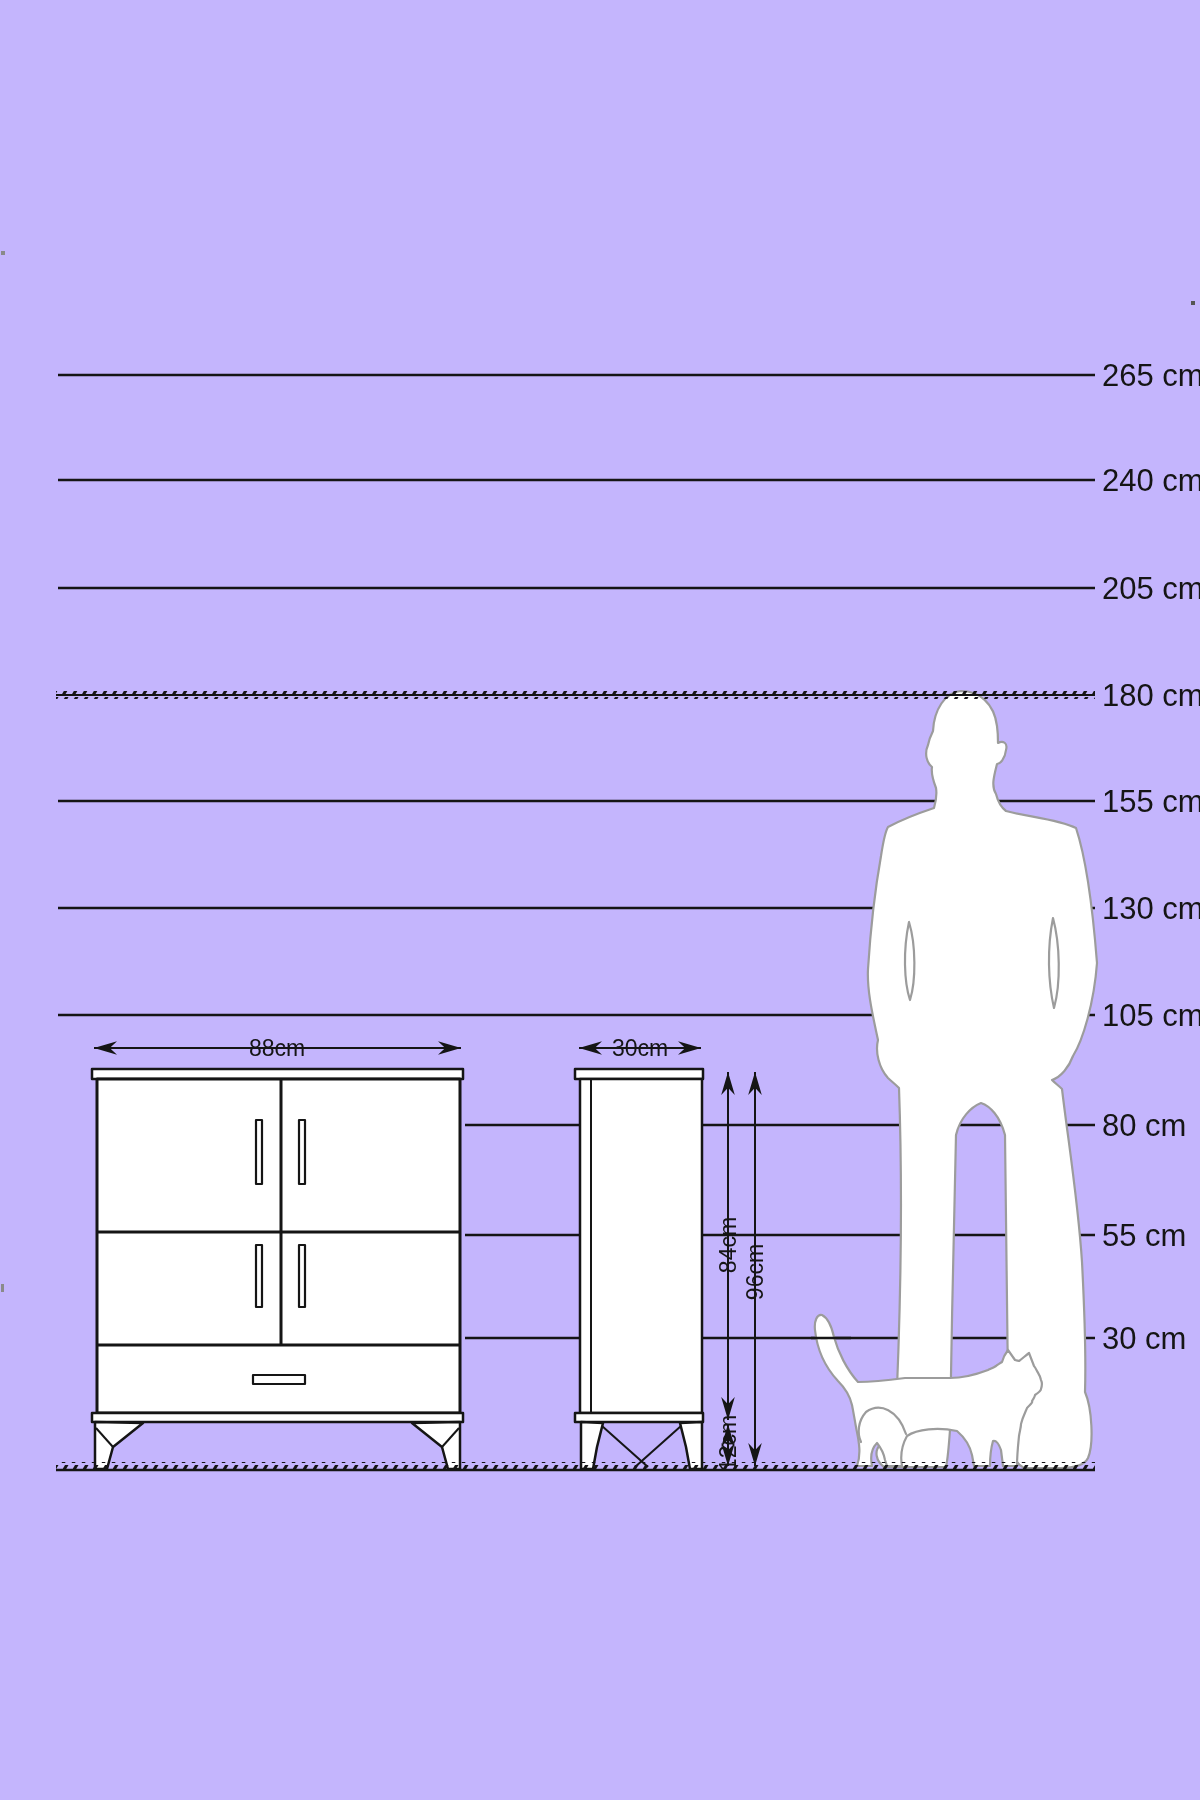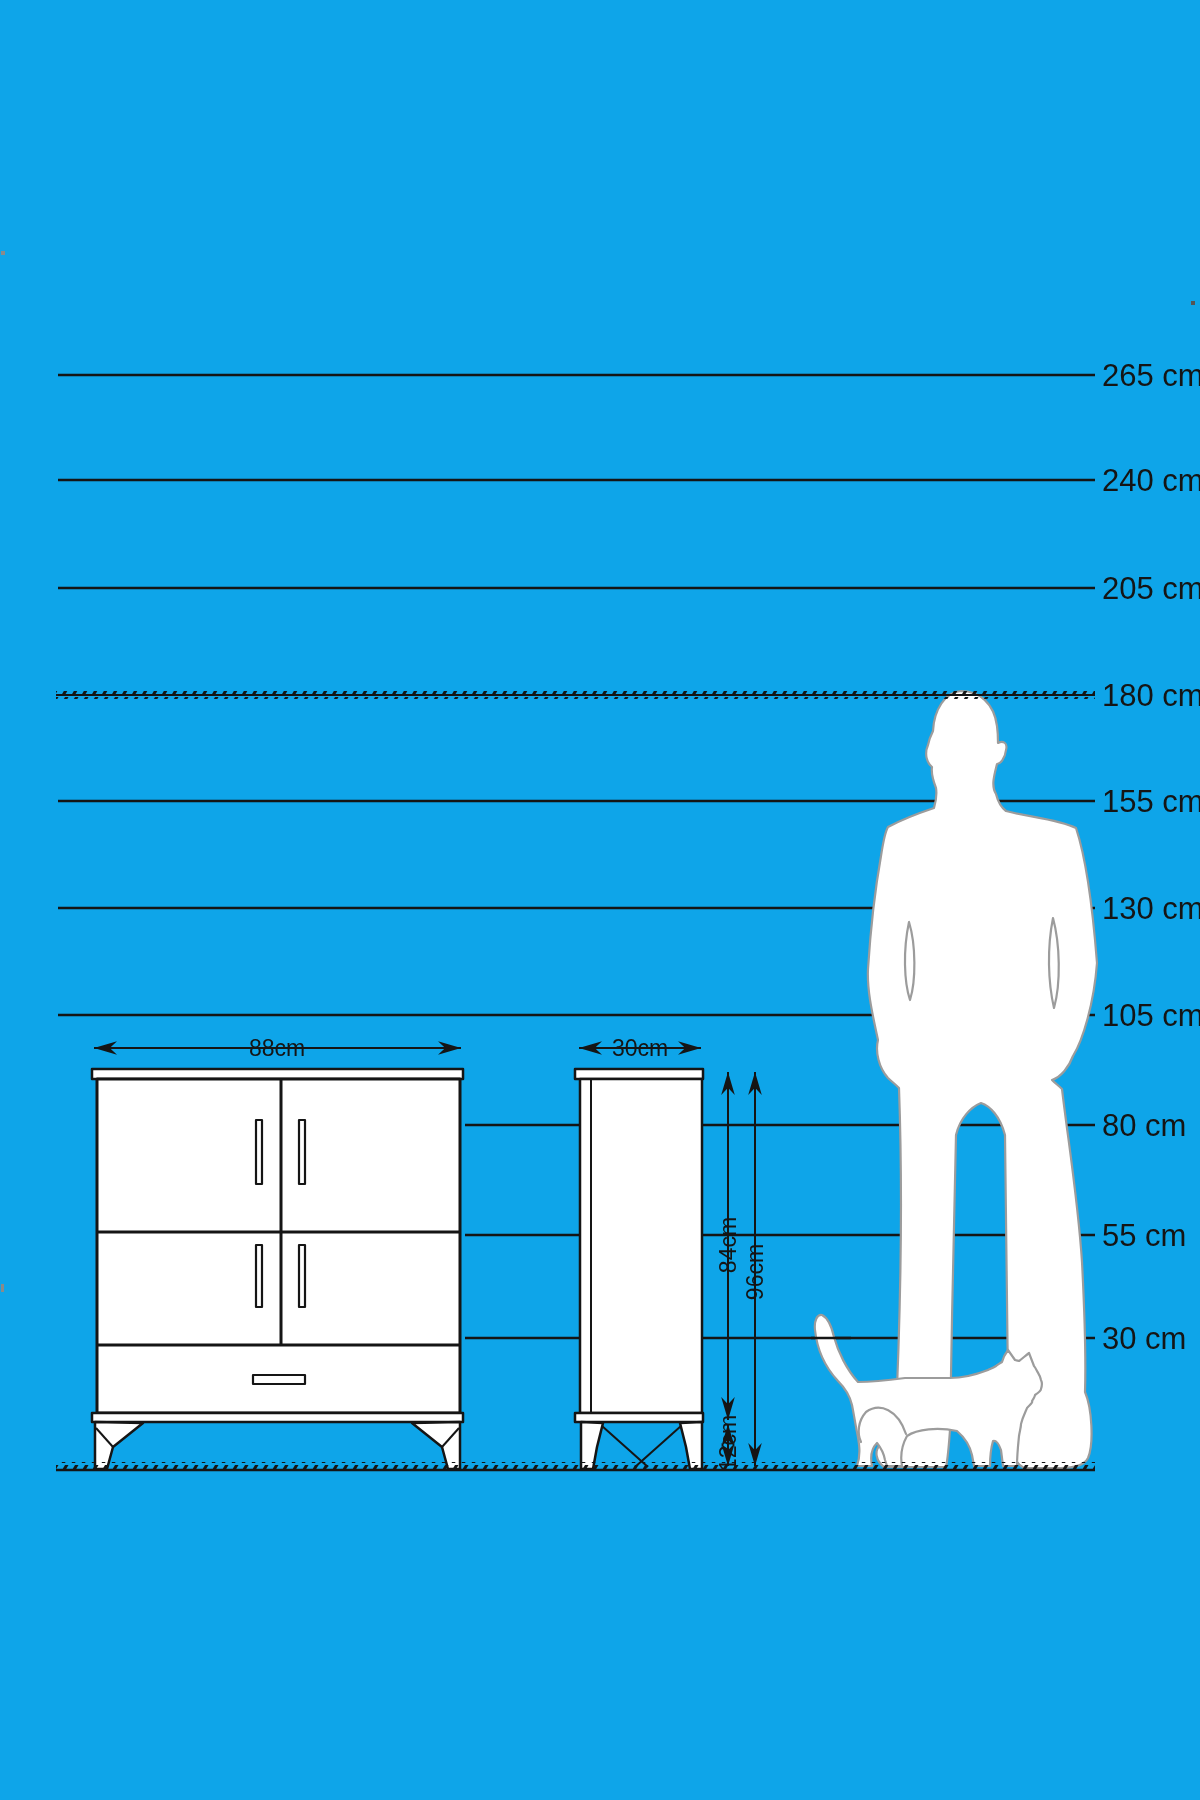--- a/index.html
+++ b/index.html
@@ -1,16 +1,16 @@
 <!DOCTYPE html>
 <html><head>
 <meta charset="utf-8">
 <style>
   html,body{margin:0;padding:0;background:#ffffff;}
-  .canvas{position:relative;width:1200px;height:1800px;background:#0ea5e9;overflow:hidden;}
+  .canvas{position:relative;width:1200px;height:1800px;background:#c4b5fd;overflow:hidden;}
   svg{display:block;}
   text{font-family:"Liberation Sans","DejaVu Sans",sans-serif;fill:#151515;}
   .scale-label{font-size:31px;}
   .dim-label{font-size:23px;}
 </style>
 </head>
 <body>
 
 <div class="canvas">
 <svg width="1200" height="1800" viewBox="0 0 1200 1800">

